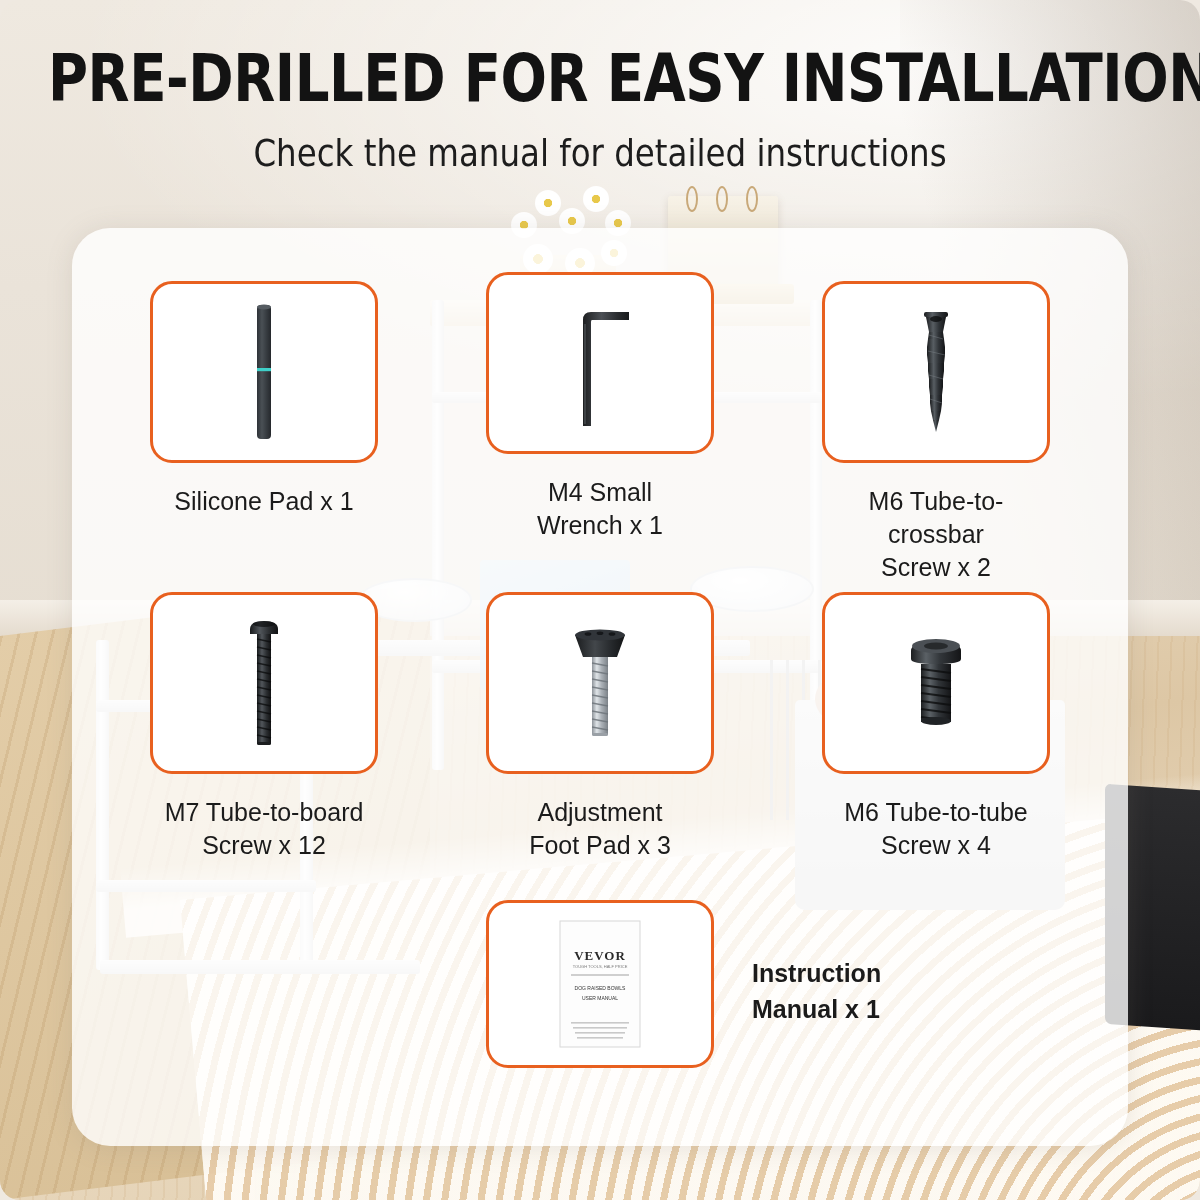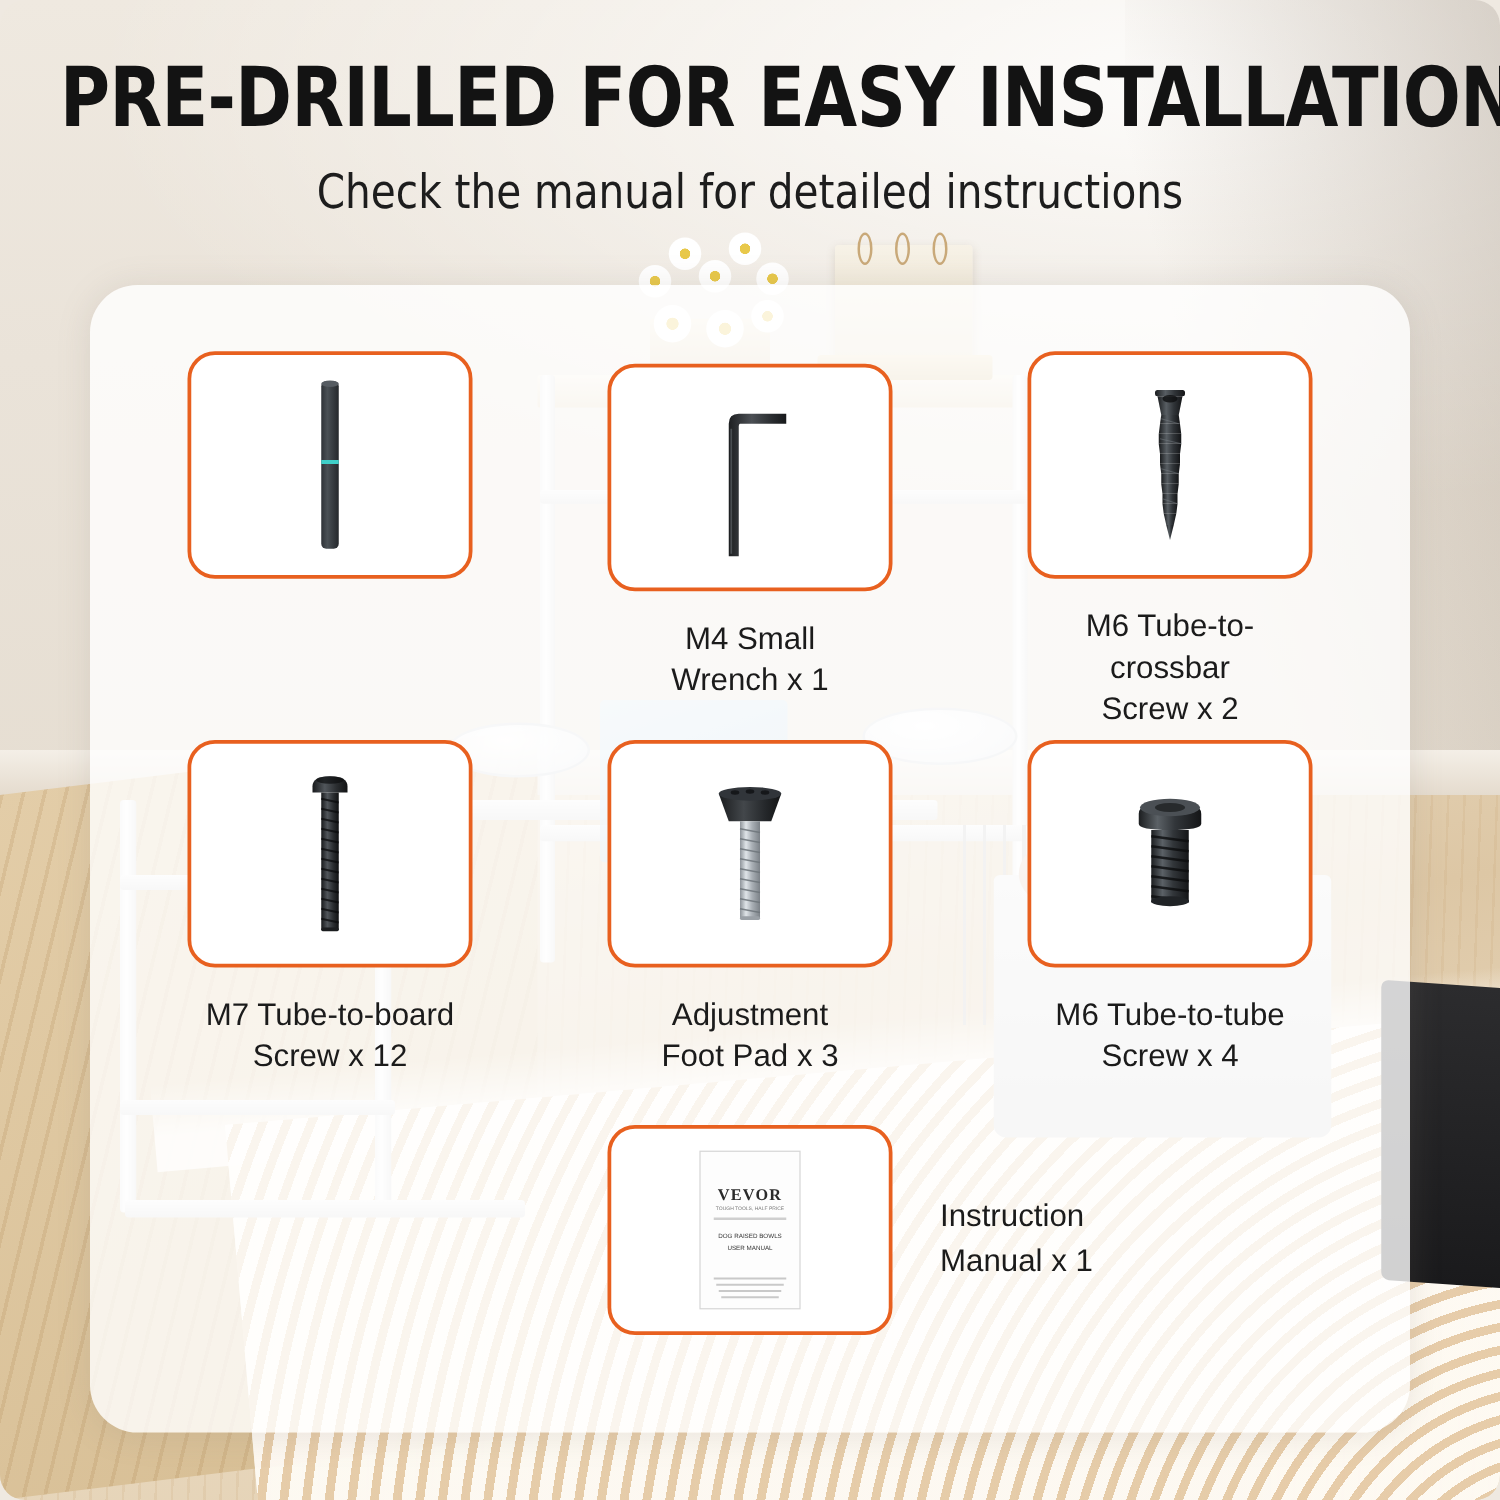--- a/index.html
+++ b/index.html
@@ -233,23 +233,24 @@
               <stop offset=".35" stop-color="#4a5055"></stop>
             <stop offset=".62" stop-color="#3a3f44"></stop>
               <stop offset="1" stop-color="#25282c"></stop>
           </linearGradient>
         </defs>
         <rect x="10" y="3" width="14" height="134" rx="4" fill="url(#padg)"></rect>
         <ellipse cx="17" cy="5" rx="7" ry="2.6" fill="#565c62"></ellipse>
         <rect x="10" y="66" width="14" height="3.2" fill="#3fd0c9"></rect>
       </svg>
     </div>
-  </div>
-
-  <div class="cell" style="left:486px;top:291px;width:228px;">
+    <div class="caption">Silicone Pad x 1</div>
+  </div>
+
+  <div class="cell" style="left:486px;top:272px;width:228px;">
     <div class="partbox" style="width:228px;height:182px;">
       <svg class="svg-part" width="70" height="130" viewBox="0 0 70 130">
         <defs>
           <linearGradient id="wg" x1="0" y1="0" x2="1" y2="0">
             <stop offset="0" stop-color="#1d1f21"></stop>
               <stop offset=".4" stop-color="#4c5055"></stop>
             <stop offset=".75" stop-color="#2a2d30"></stop>
               <stop offset="1" stop-color="#17191b"></stop>
           </linearGradient>
         </defs>
@@ -422,16 +423,16 @@
         <text x="43" y="82" font-size="5" fill="#333" text-anchor="middle" font-family="Liberation Sans, sans-serif">USER MANUAL</text>
         <g fill="#c9c9c9">
           <rect x="14" y="104" width="58" height="1.6"></rect>
           <rect x="16" y="109" width="54" height="1.6"></rect>
           <rect x="18" y="114" width="50" height="1.6"></rect>
           <rect x="20" y="119" width="46" height="1.6"></rect>
         </g>
       </svg>
     </div>
   </div>
-  <div class="caption-right" style="left:752px;top:955px;width:260px;">Instruction
+  <div class="caption-right" style="left:752px;top:955px;width:260px;font-weight:bold;">Instruction
 Manual x 1</div>
 
 </div>
 
 </body></html>

